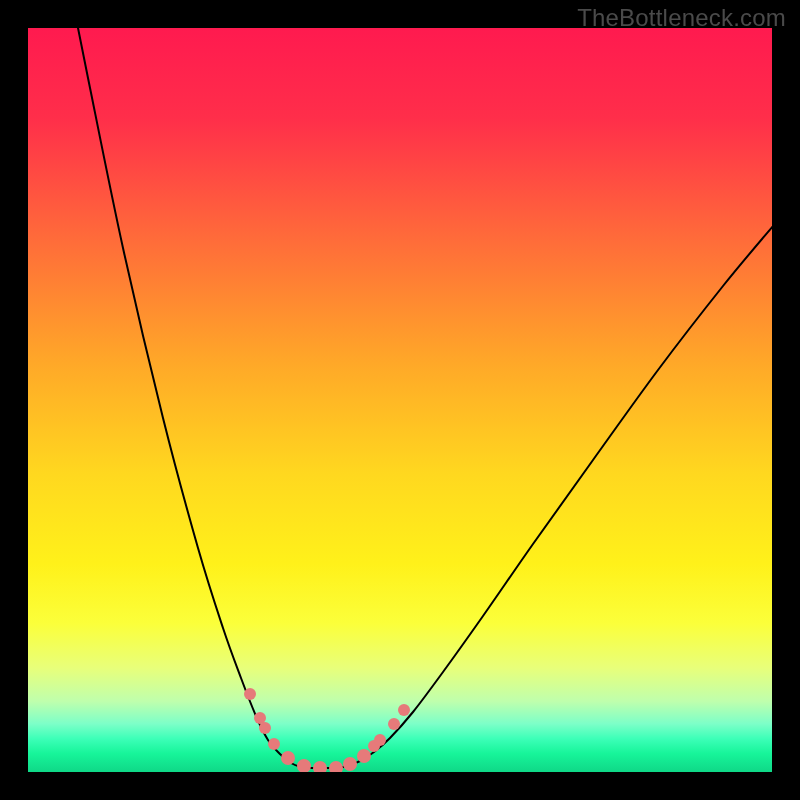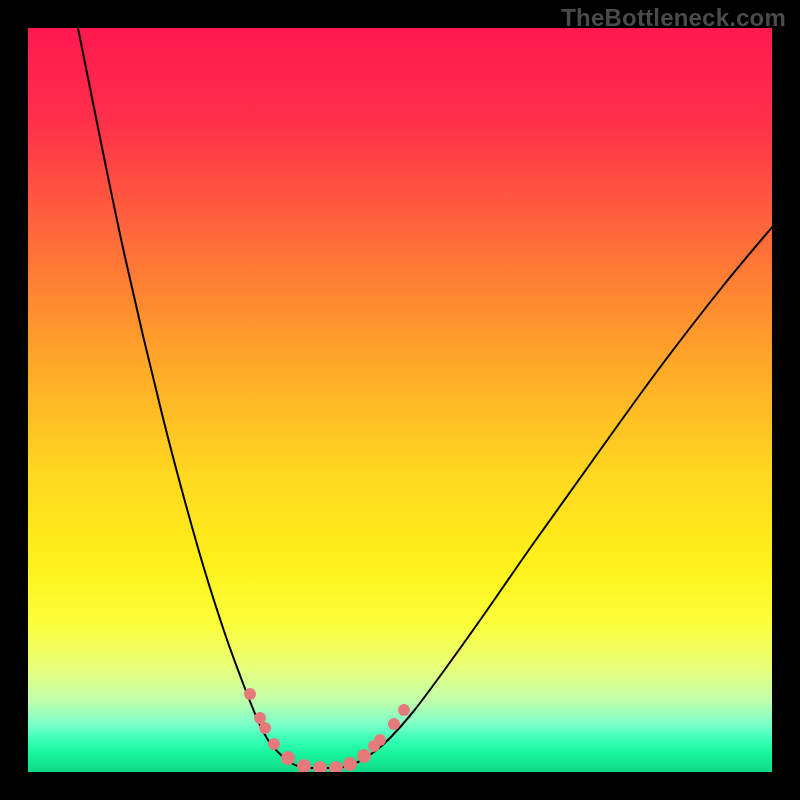--- a/index.html
+++ b/index.html
@@ -26,21 +26,21 @@
     width: 100%;
     height: 100%;
   }
   .watermark {
     position: absolute;
     top: 4px;
     right: 14px;
     color: #4a4a4a;
     font-size: 24px;
     letter-spacing: 0.2px;
-    font-weight: 700;
+    font-weight: 400;
   }
   svg.curves {
     position: absolute;
     left: 0;
     top: 0;
     width: 100%;
     height: 100%;
   }
 </style>
 </head>

